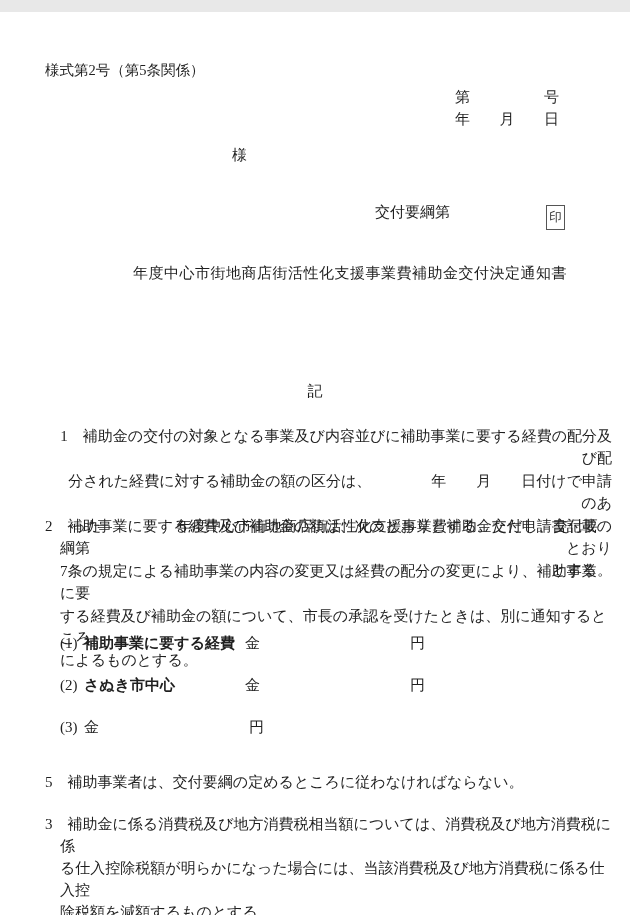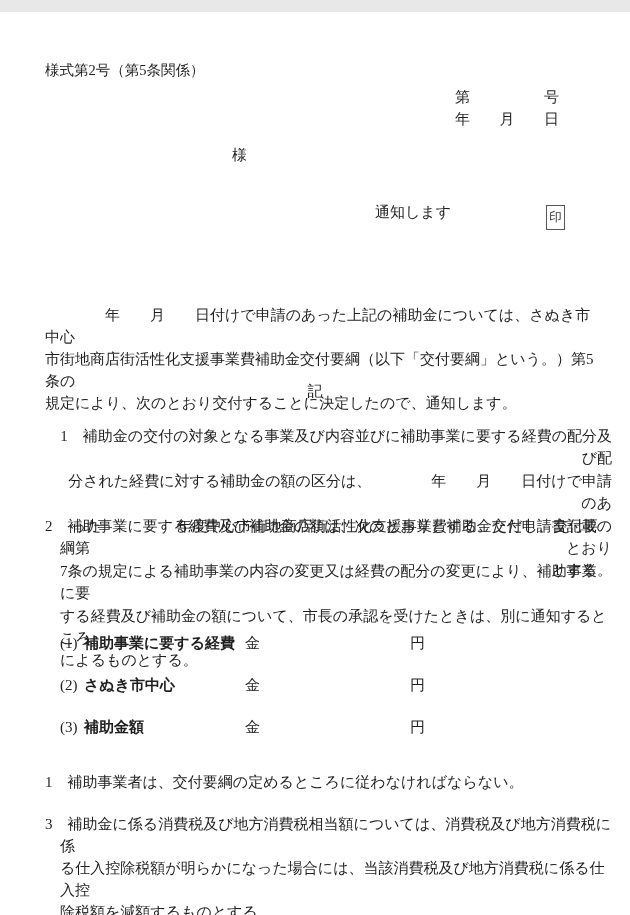--- a/index.html
+++ b/index.html
@@ -68,28 +68,26 @@
   </div>
 
   <div class="abs date-line">
     <span>年</span>
     <span>月</span>
     <span>日</span>
   </div>
 
   <div class="abs recipient">様</div>
 
-  <div class="abs sender">通知します</div>
+  <div class="abs sender">交付要綱第</div>
 
   <div class="abs seal-box">印</div>
 
+  <div class="abs doc-title">年度中心市街地商店街活性化支援事業費補助金交付決定通知書</div>
 
-  <div class="abs intro preline">　　　　年　　月　　日付けで申請のあった上記の補助金については、さぬき市中心
-市街地商店街活性化支援事業費補助金交付要綱（以下「交付要綱」という。）第5条の
-規定により、次のとおり交付することに決定したので、通知します。</div>
 
   <div class="abs ki-heading">記</div>
 
   <div class="abs clause clause-1 preline">1　補助金の交付の対象となる事業及び内容並びに補助事業に要する経費の配分及び配
 分された経費に対する補助金の額の区分は、　　　　年　　月　　日付けで申請のあ
 った　　　　　年度中心市街地商店街活性化支援事業費補助金交付申請書記載のとおり
 とする。</div>
 
   <div class="abs clause clause-2 preline">2　補助事業に要する経費及び補助金の額は、次のとおりとする。ただし、交付要綱第
 7条の規定による補助事業の内容の変更又は経費の配分の変更により、補助事業に要
@@ -105,24 +103,23 @@
 
   <div class="abs amount-row row-2">
     <span class="no">(2)</span>
     <span class="label">さぬき市中心</span>
     <span class="currency">金</span>
     <span class="unit">円</span>
   </div>
 
   <div class="abs amount-row row-3">
     <span class="no">(3)</span>
-    <span class="label">補助金額</span>
     <span class="currency">金</span>
     <span class="unit">円</span>
   </div>
 
-  <div class="abs clause clause-3 preline">1　補助事業者は、交付要綱の定めるところに従わなければならない。</div>
+  <div class="abs clause clause-3 preline">5　補助事業者は、交付要綱の定めるところに従わなければならない。</div>
 
   <div class="abs clause clause-4 preline">3　補助金に係る消費税及び地方消費税相当額については、消費税及び地方消費税に係
 る仕入控除税額が明らかになった場合には、当該消費税及び地方消費税に係る仕入控
 除税額を減額するものとする。</div>
 
 </div>
 
 </body></html>

